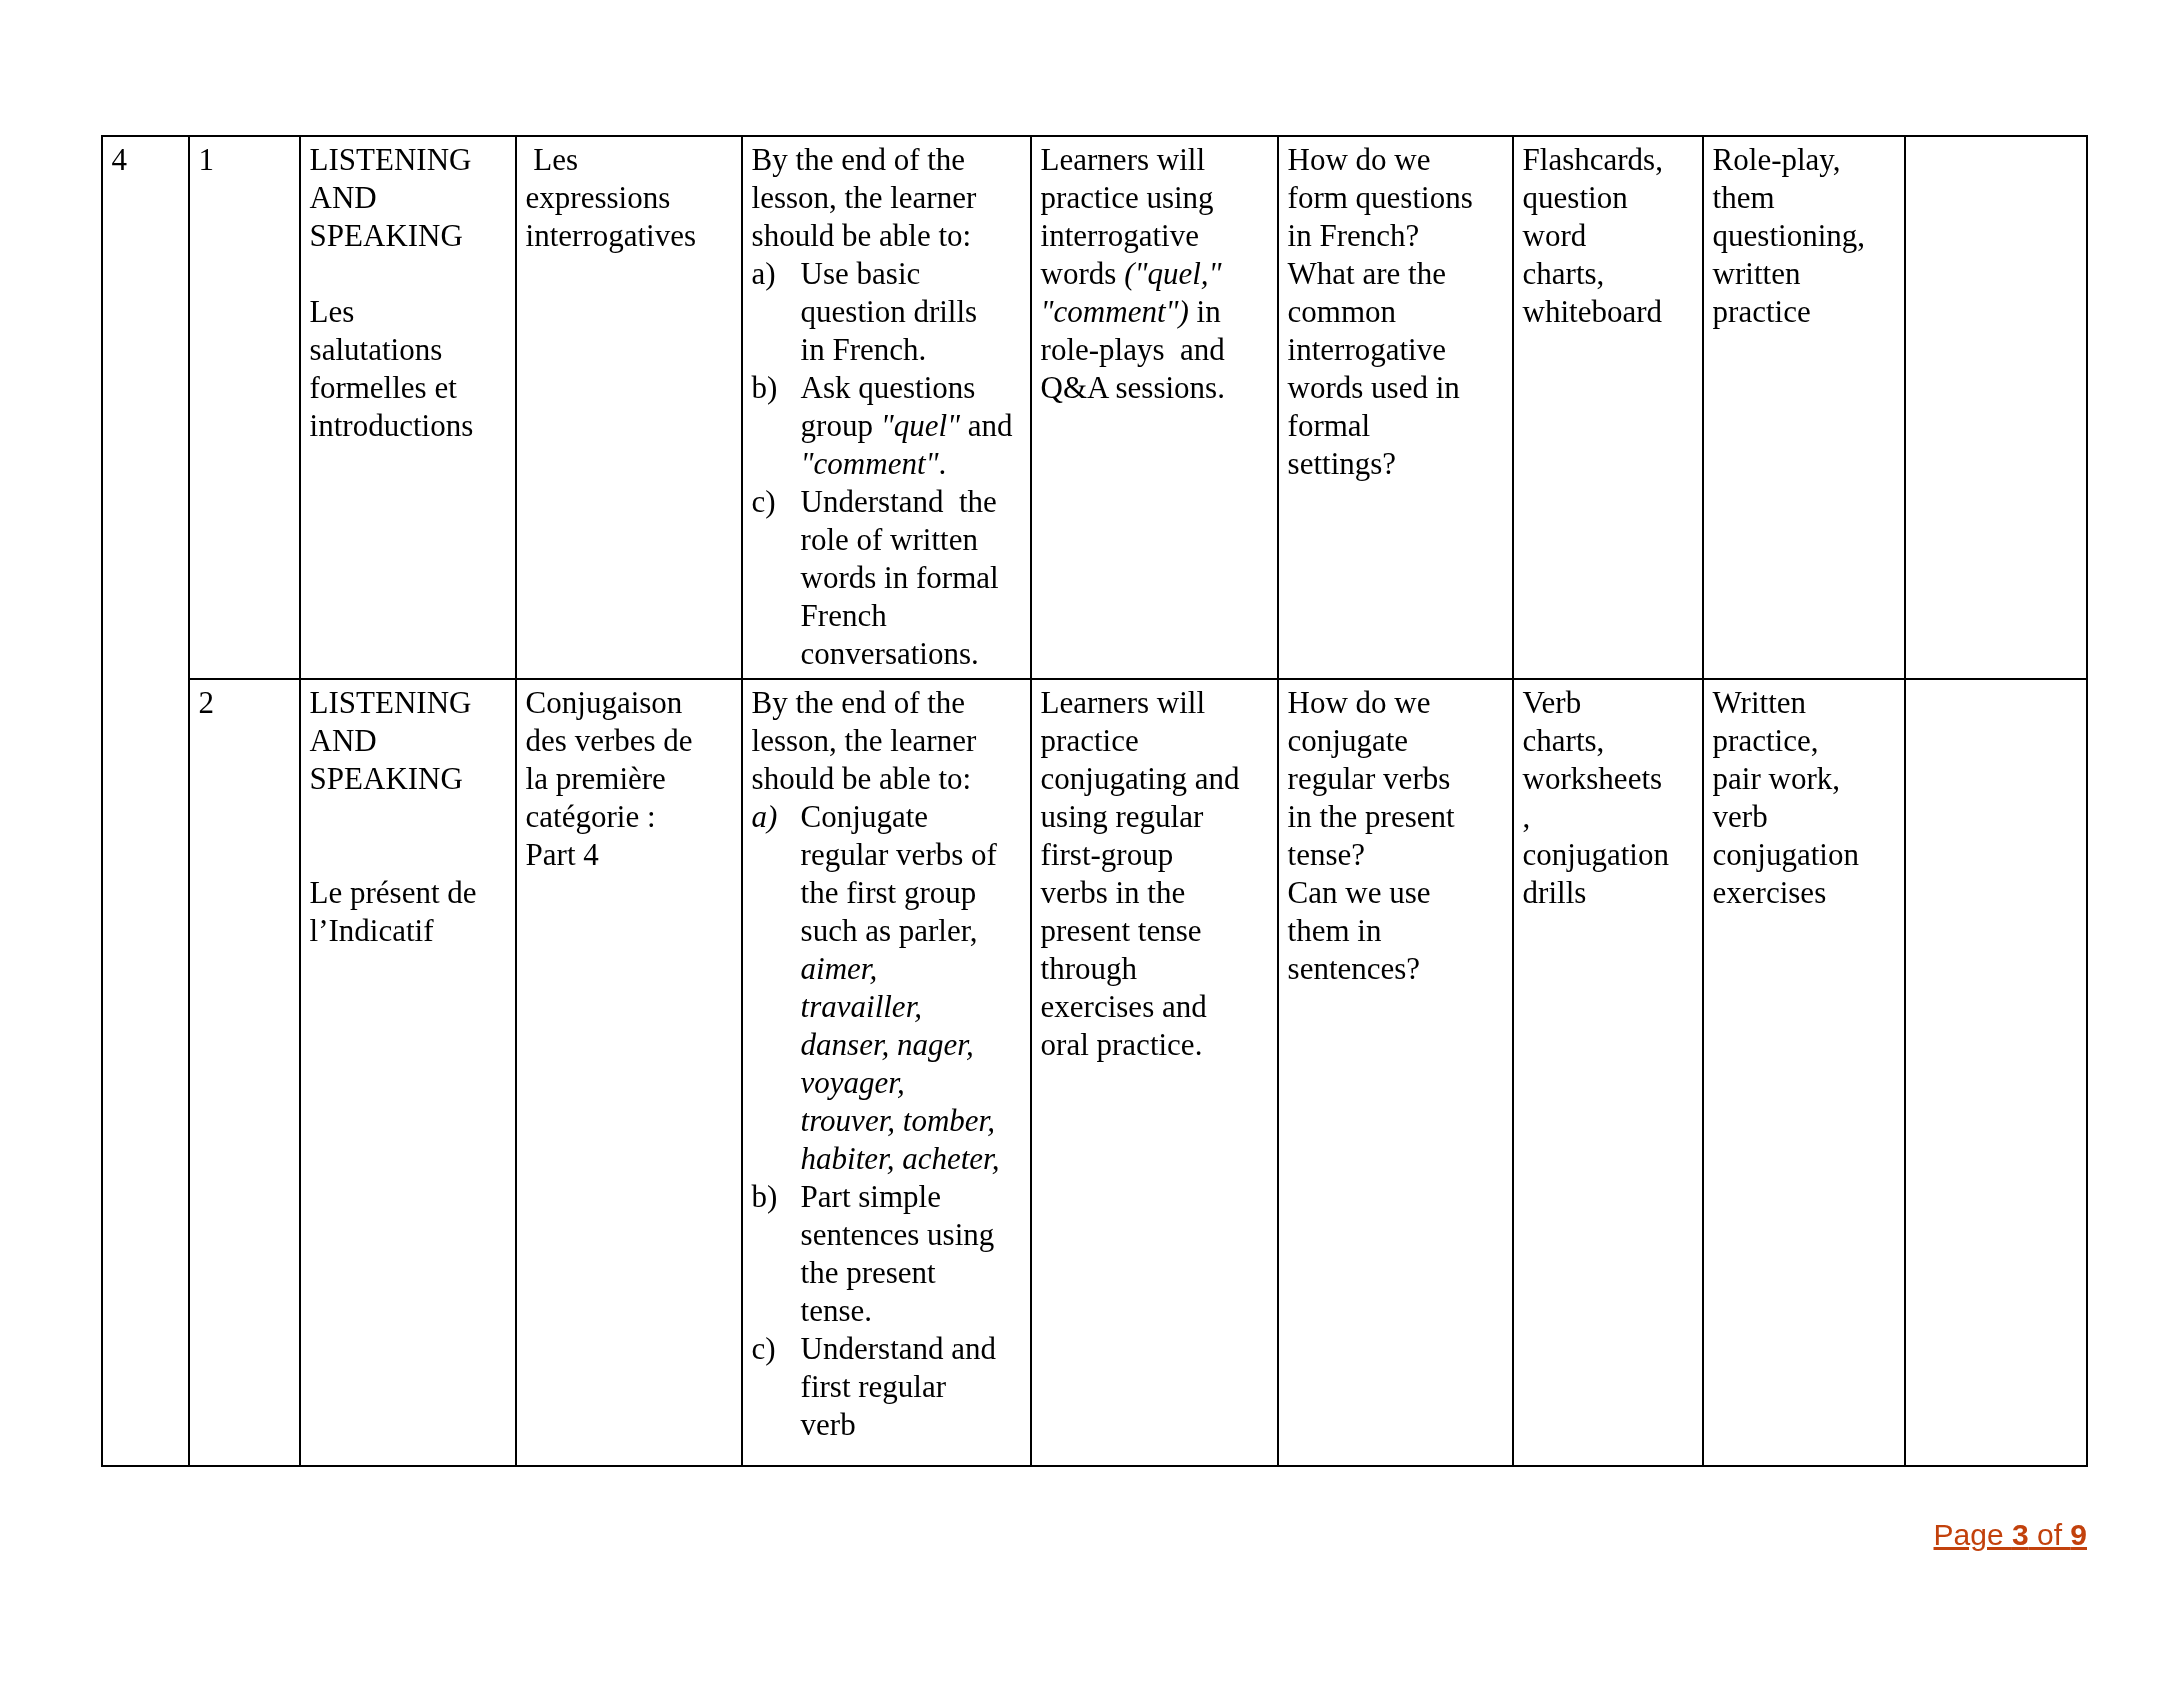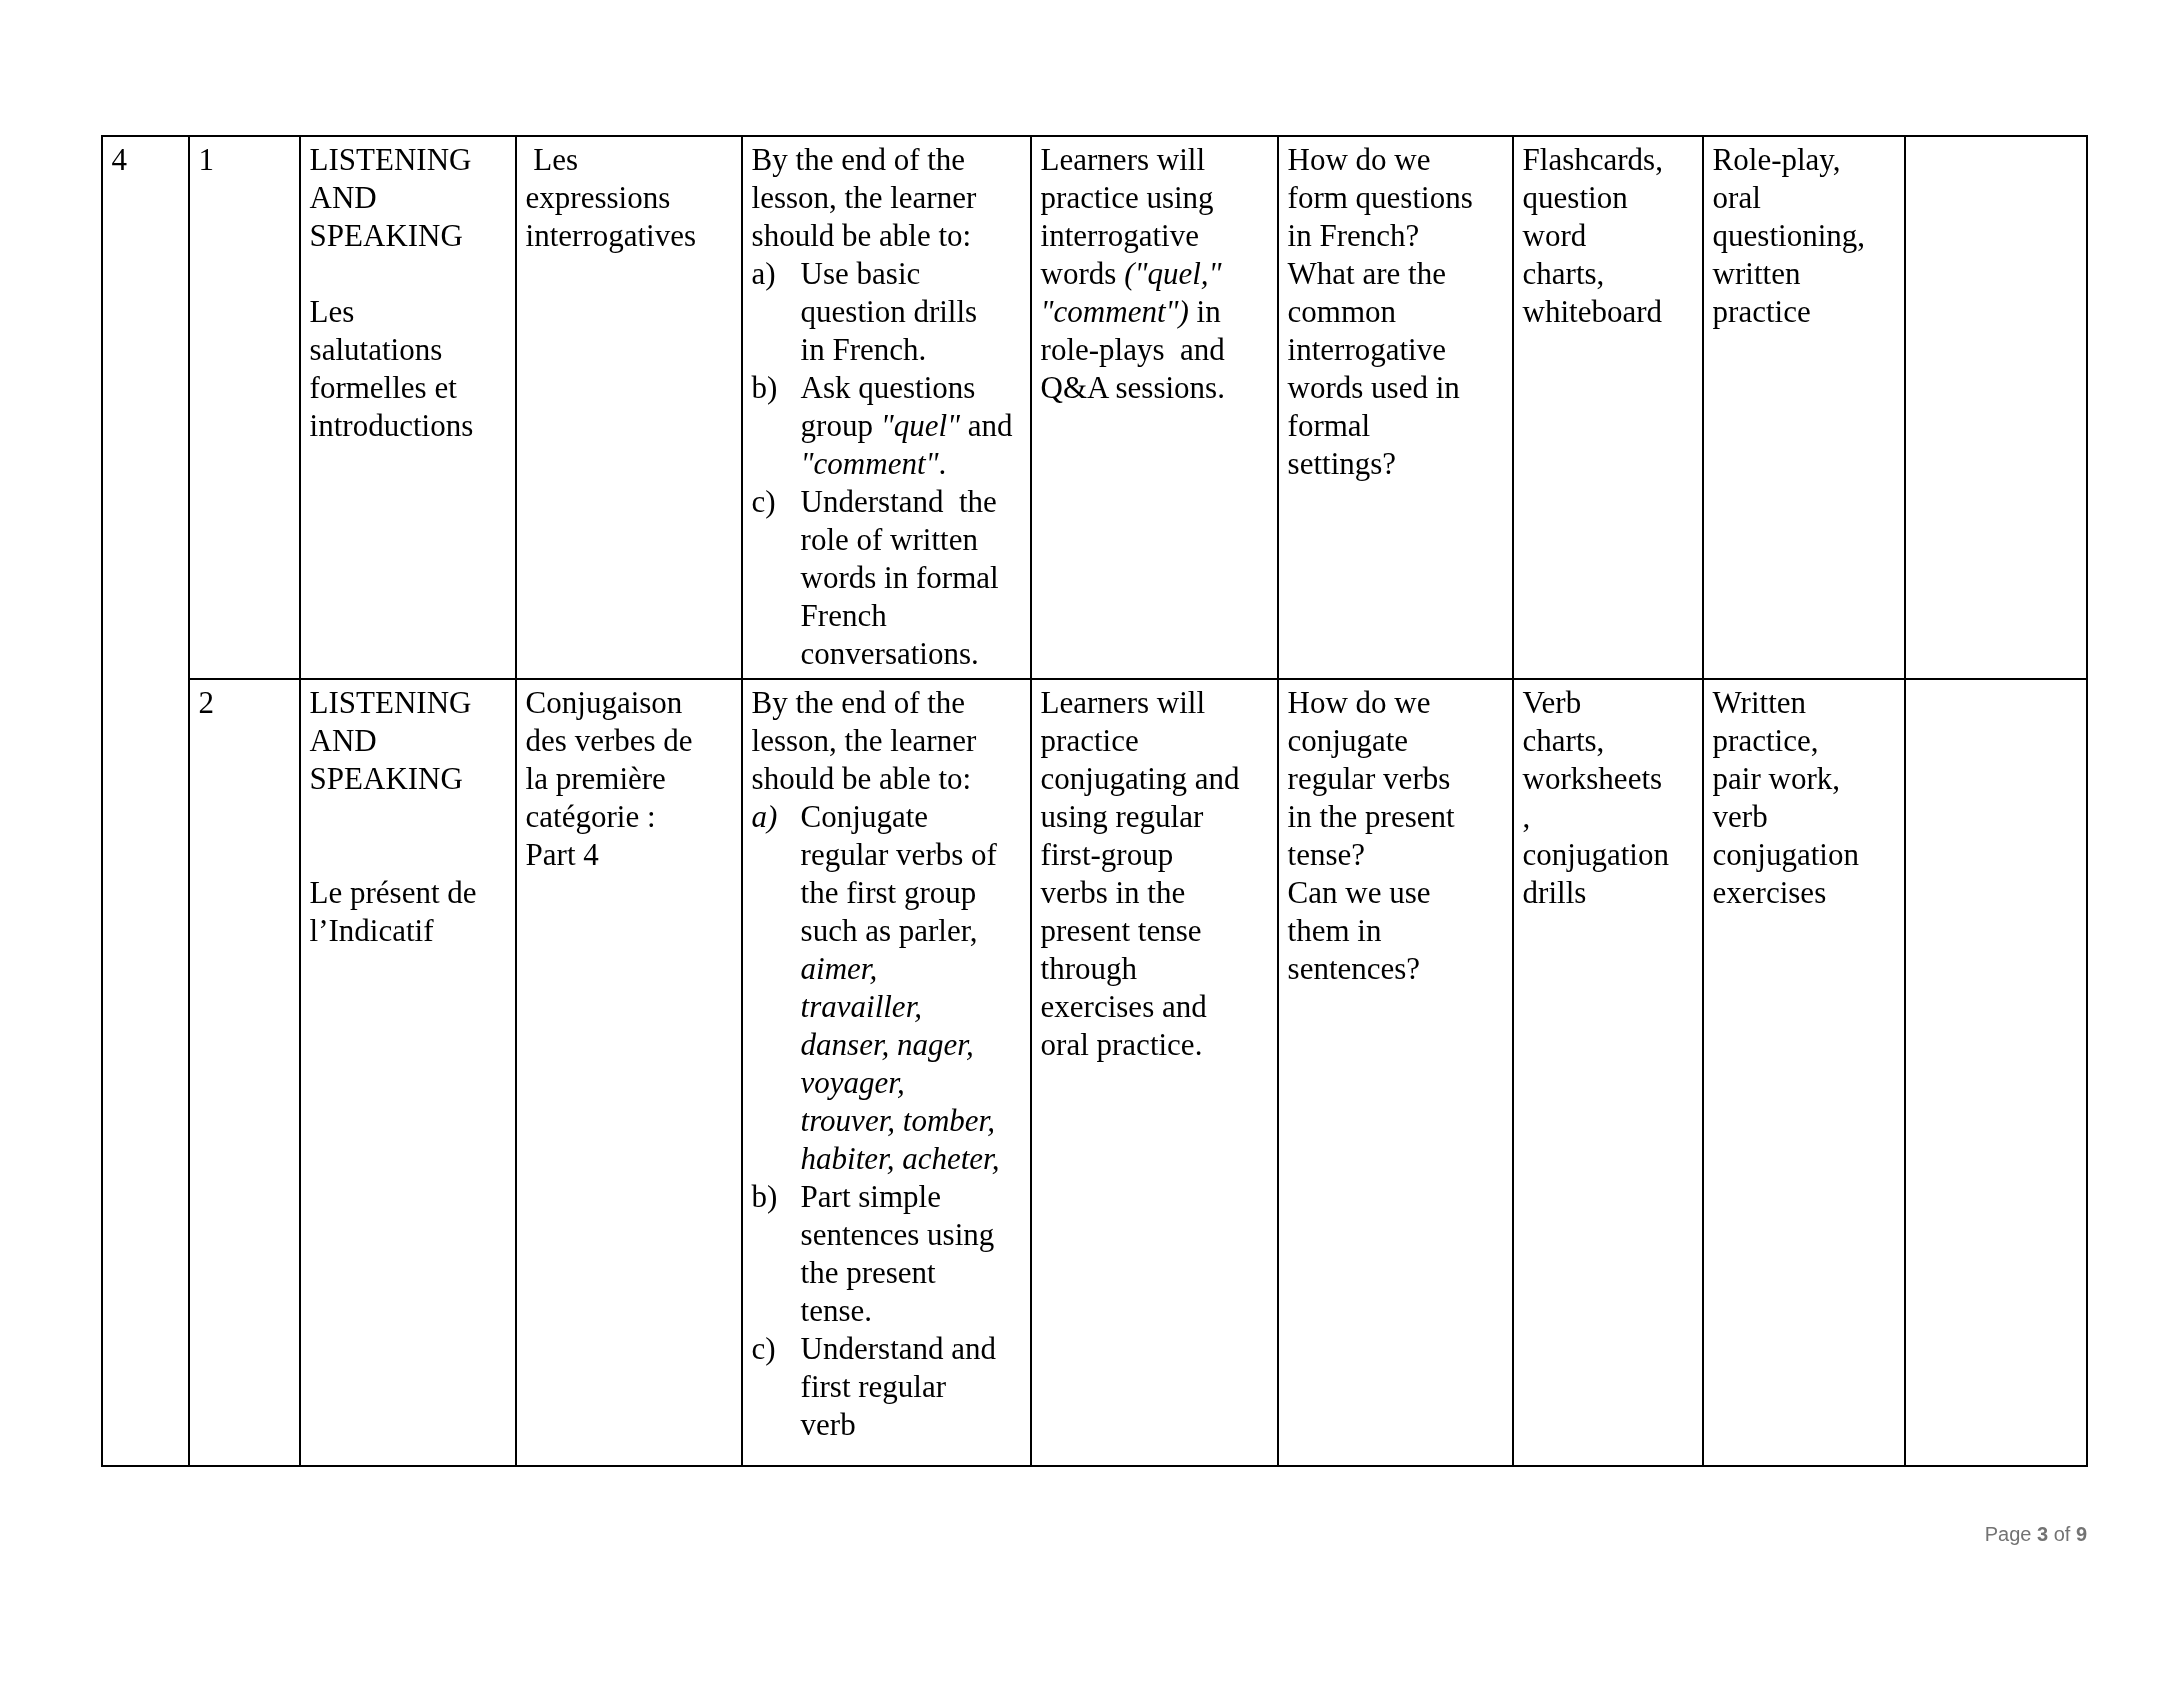--- a/index.html
+++ b/index.html
@@ -34,24 +34,25 @@
   tr.row-2 { height: 787px; }
   .p { margin: 0; }
   .li { position: relative; padding-left: 49px; }
   .li > .marker { position: absolute; left: 0; top: 0; }
   .it { font-style: italic; }
   .page-footer {
     position: absolute;
     top: 1516px;
     right: 96px;
     font-family: "Liberation Sans", sans-serif;
-    font-size: 20px;
+    font-size: 30px;
     line-height: 37px;
-    color: #737373;
+    color: #c2410c;
     white-space: pre;
+    text-decoration: underline;
   }
   .page-footer .bold { font-weight: bold; }
 </style>
 </head>
 <body>
 
 <div class="page">
 
   <table class="lesson-table">
     <colgroup>
@@ -107,21 +108,21 @@
 interrogative
 words used in
 formal
 settings?</span></div></td>
           <td><div class="p"><span>Flashcards,
 question
 word
 charts,
 whiteboard</span></div></td>
           <td><div class="p"><span>Role-play,
-oral
+them
 questioning,
 written
 practice</span></div></td>
           <td></td>
         </tr>
         <tr class="row-2">
           <td><div class="p"><span>2</span></div></td>
           <td><div class="p"><span>LISTENING
 AND
 SPEAKING

